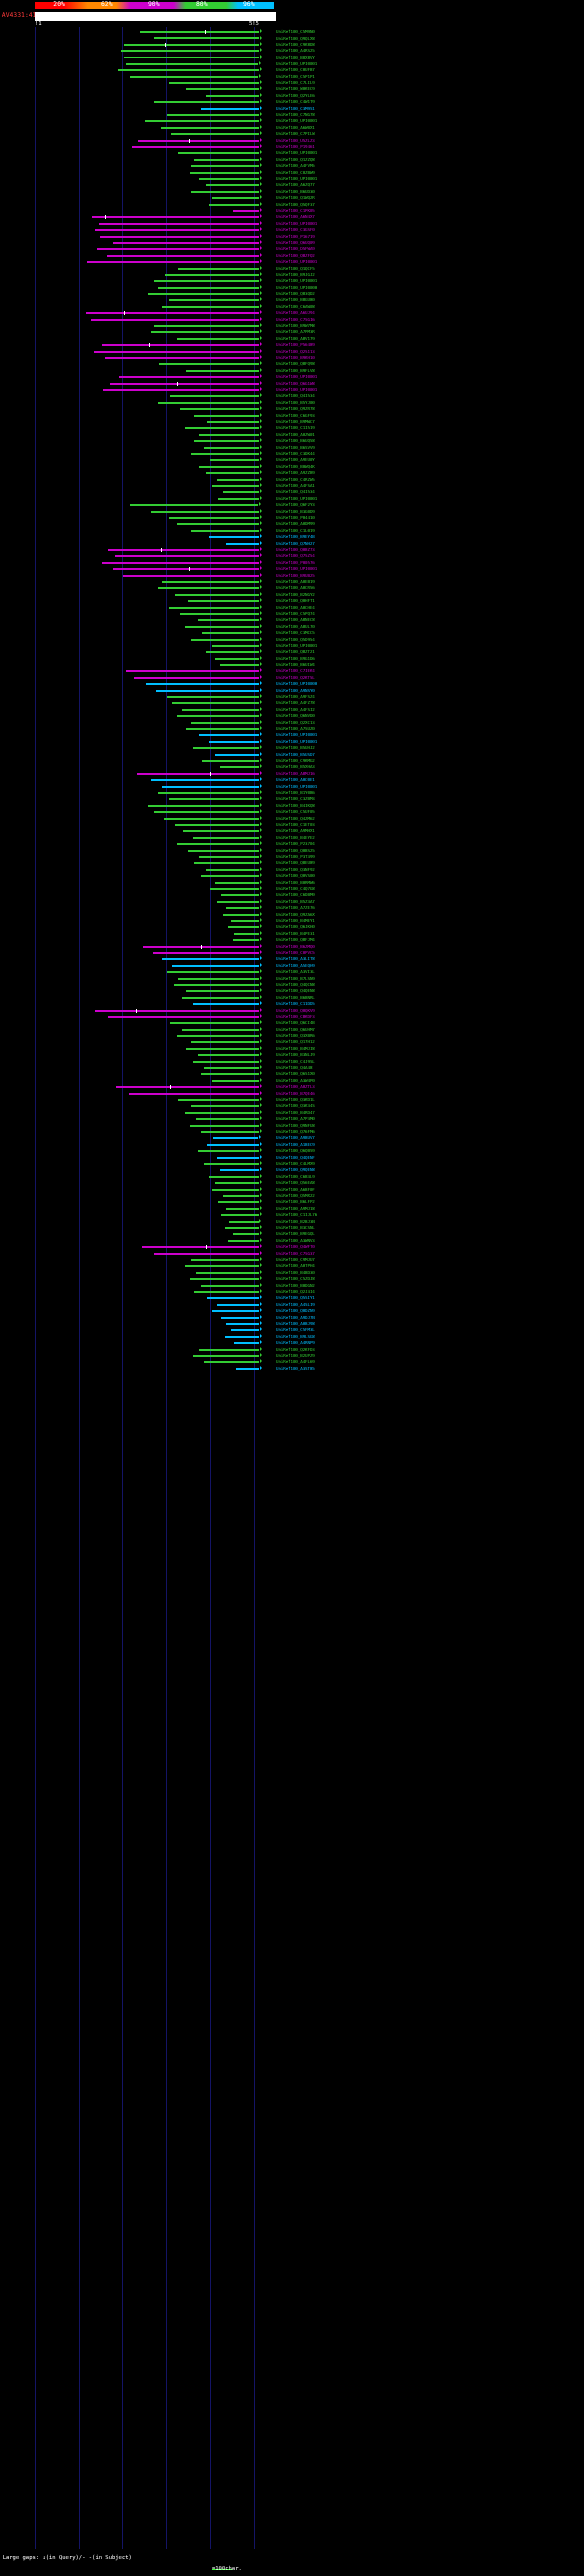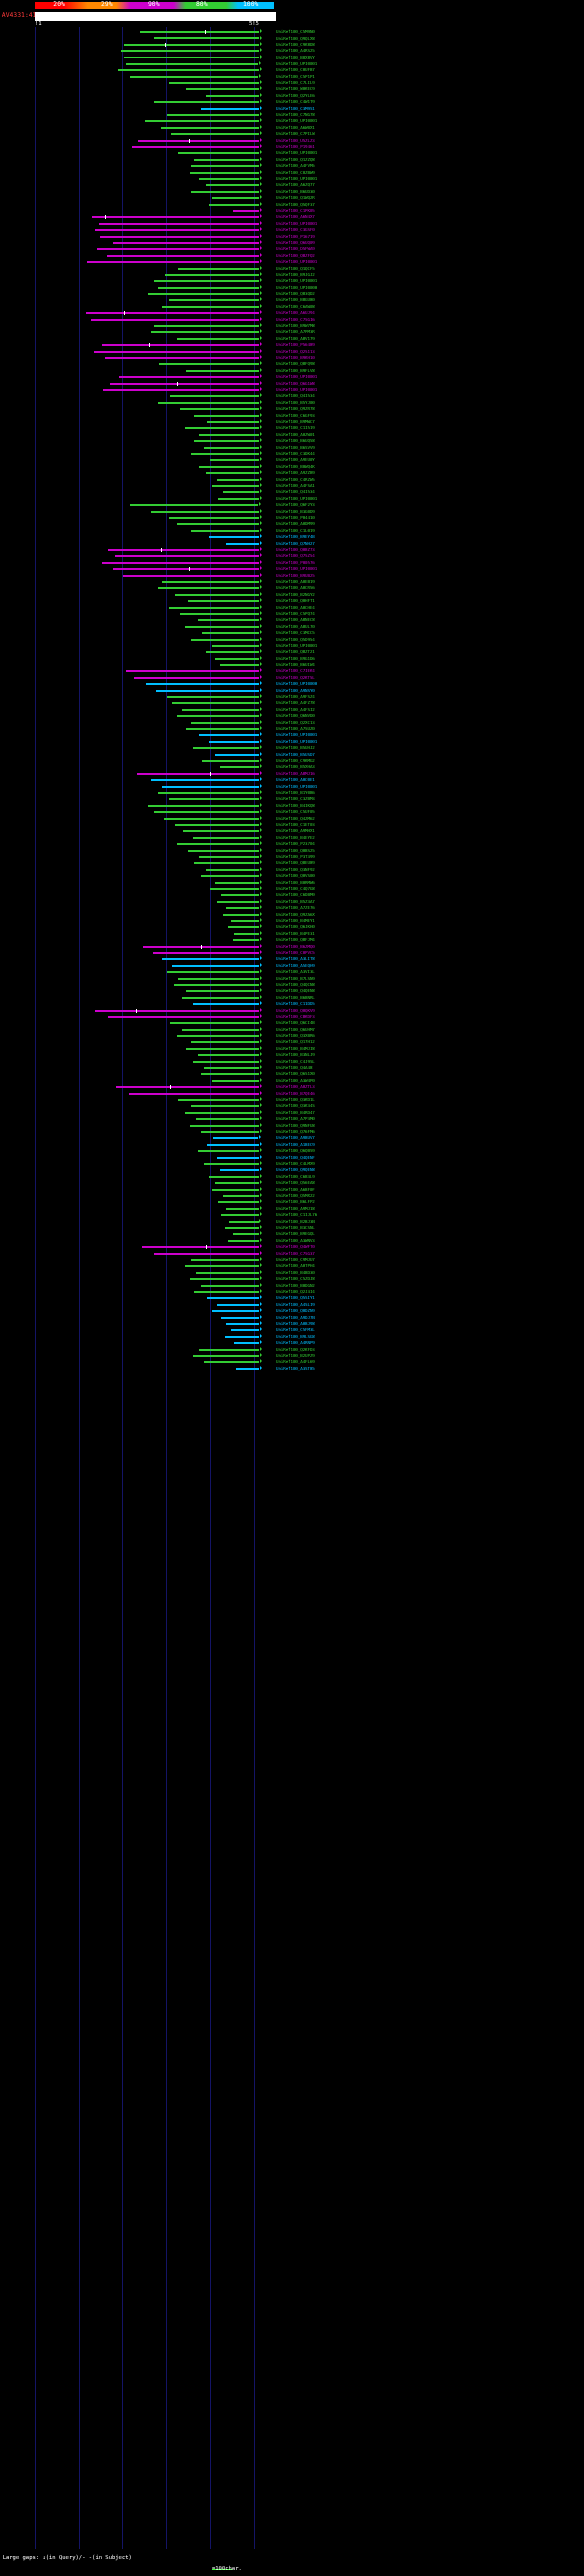--- a/index.html
+++ b/index.html
@@ -31,24 +31,24 @@
   #gapnote{position:absolute;left:2.7px;top:0px;font-size:5.5px;color:#fff;}
   #scalenote{position:absolute;left:212px;top:11px;font-size:5.5px;color:#fff;}
   #scaleline{position:absolute;left:212px;top:14.6px;width:20px;height:1.8px;background:#33ff33;}
 </style>
 </head>
 <body>
 
 <div id="scalebar" style="background: linear-gradient(to right, rgb(255, 0, 0) 0%, rgb(255, 0, 0) 12%, rgb(255, 136, 0) 22%, rgb(255, 136, 0) 34%, rgb(204, 0, 204) 40%, rgb(204, 0, 204) 58%, rgb(51, 204, 51) 63%, rgb(51, 204, 51) 80%, rgb(0, 191, 255) 85%, rgb(0, 191, 255) 100%);"></div>
 <div id="scale-labels">
     <span style="left: 18.3px;">20%</span>
-    <span style="left: 66px;">29%</span>
+    <span style="left: 66px;">62%</span>
     <span style="left: 113px;">90%</span>
     <span style="left: 161px;">80%</span>
-    <span style="left: 208px;">100%</span>
+    <span style="left: 208px;">96%</span>
   </div>
 <div id="query-label">AV4331:41</div>
 <div id="ruler"></div>
 <div id="pos-left">!1</div>
 <div id="pos-right">5!5</div>
 
 <div id="plot">
   <div id="grid">
       <i style="left: 35px;"></i>
       <i style="left: 79px;"></i>

